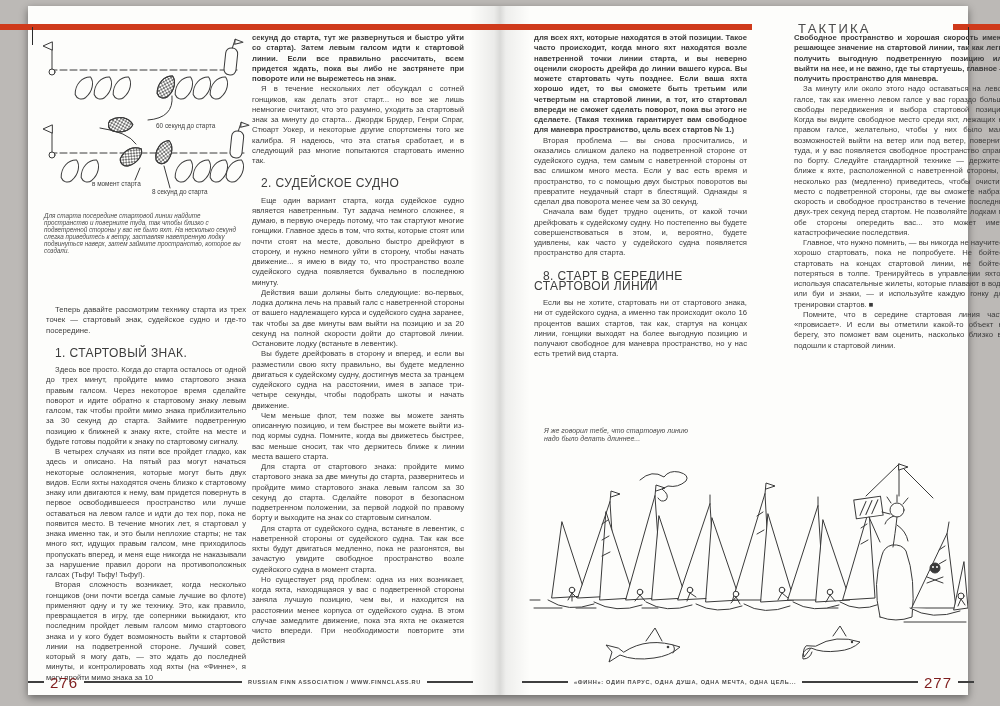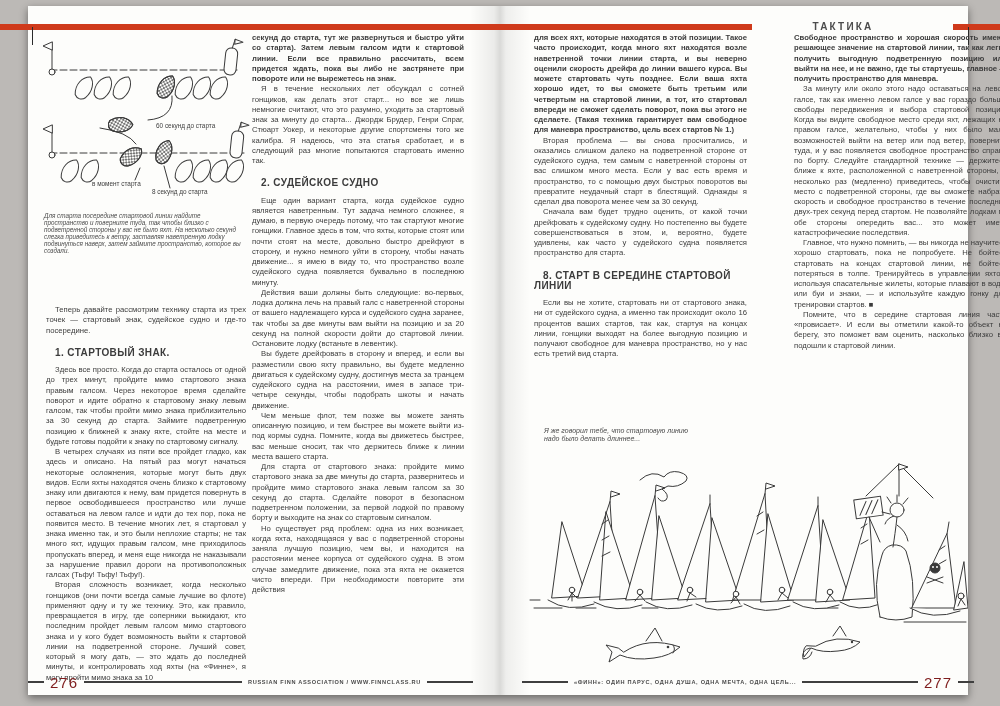--- a/index.html
+++ b/index.html
@@ -10,26 +10,26 @@
     color:#3c3c3c;
   }
   .spread{position:absolute;left:28px;top:6px;width:940px;height:689px;
     background:#fdfdfb;box-shadow:0 3px 8px rgba(0,0,0,.45);}
   .gutter{position:absolute;left:442px;top:0;width:60px;height:100%;
     background:linear-gradient(90deg,rgba(0,0,0,0) 0%,rgba(0,0,0,.07) 40%,rgba(0,0,0,.14) 50%,rgba(0,0,0,.06) 60%,rgba(0,0,0,0) 100%);}
   .redbar{position:absolute;height:6px;background:#cf3a1b;top:24px;}
   .redbar.left{left:0;width:752px;}
   .redbar.right{left:953px;width:47px;}
   .tick{position:absolute;top:27px;width:1px;height:18px;background:#2a2a2a;}
-  .header-title{position:absolute;top:21px;left:798px;width:90px;text-align:center;
-    font-size:10px;letter-spacing:2.2px;color:#4c4c4c;font-weight:bold;}
+  .header-title{position:absolute;top:21px;left:798px;width:90px;text-align:left;
+    font-size:13px;letter-spacing:2.2px;color:#4c4c4c;font-weight:normal;}
   .col{position:absolute;font-size:7.7px;line-height:10.25px;text-align:justify;overflow:hidden;}
   .col p{margin:0;text-indent:9px;}
   .col p.cont{text-indent:0;font-weight:bold;}
-  .h{font-weight:bold;font-size:10px;letter-spacing:.4px;margin:12px 0 7px;text-indent:9px;text-align:left;}
+  .h{font-weight:normal;font-size:12px;letter-spacing:.4px;margin:12px 0 7px;text-indent:9px;text-align:left;}
   .caption{position:absolute;font-style:italic;font-size:6.3px;line-height:6.9px;color:#4a4a4a;text-align:left;}
   .caption2{position:absolute;font-style:italic;font-size:7px;line-height:8.4px;color:#4a4a4a;}
   .footline{position:absolute;top:675px;height:14px;display:flex;align-items:center;gap:6px;}
   .rule{height:2px;background:#3f3f3f;}
   .pagenum{font-size:15px;letter-spacing:1px;color:#7f1d1d;}
   .foottext{font-size:5.6px;letter-spacing:.7px;font-weight:bold;color:#4a4a4a;white-space:nowrap;}
   svg{display:block;}
   .ink{stroke:#3a3a3a;stroke-width:1;fill:none;stroke-linecap:round;stroke-linejoin:round;}
   .ink-f{stroke:#3a3a3a;stroke-width:1;fill:#fdfdfb;stroke-linecap:round;stroke-linejoin:round;}
   .dlabel{font-size:6.4px;fill:#3e3e3e;font-family:"Liberation Sans",sans-serif;}
@@ -127,20 +127,21 @@
 
 <div class="col" style="left:252px;top:33px;width:212px;height:655px;">
   <p class="cont">секунд до старта, тут же развернуться и быстро уйти со старта). Затем левым галсом идти к стартовой линии. Если все правильно рассчитать, всем придется ждать, пока вы либо не застрянете при повороте или не вырежетесь на знак.</p>
   <p>Я в течение нескольких лет обсуждал с сотней гонщиков, как делать этот старт... но все же лишь немногие считают, что это разумно, уходить за стартовый знак за минуту до старта... Джордж Брудер, Генри Спраг, Стюарт Уокер, и некоторые другие спортсмены того же калибра. Я надеюсь, что эта статья сработает, и в следующий раз многие попытаются стартовать именно так.</p>
   <div class="h">2. СУДЕЙСКОЕ СУДНО</div>
   <p>Еще один вариант старта, когда судейское судно является наветренным. Тут задача немного сложнее, я думаю, в первую очередь потому, что так стартуют многие гонщики. Главное здесь в том, что яхты, которые стоят или почти стоят на месте, довольно быстро дрейфуют в сторону, и нужно немного уйти в сторону, чтобы начать движение... я имею в виду то, что пространство возле судейского судна появляется буквально в последнюю минуту.</p>
   <p>Действия ваши должны быть следующие: во-первых, лодка должна лечь на правый галс с наветренной стороны от вашего надлежащего курса и судейского судна заранее, так чтобы за две минуты вам выйти на позицию и за 20 секунд на полной скорости дойти до стартовой линии. Остановите лодку (встаньте в левентик).</p>
   <p>Вы будете дрейфовать в сторону и вперед, и если вы разместили свою яхту правильно, вы будете медленно двигаться к судейскому судну, достигнув места за транцем судейского судна на расстоянии, имея в запасе три-четыре секунды, чтобы подобрать шкоты и начать движение.</p>
   <p>Чем меньше флот, тем позже вы можете занять описанную позицию, и тем быстрее вы можете выйти из-под кормы судна. Помните, когда вы движетесь быстрее, вас меньше сносит, так что держитесь ближе к линии места вашего старта.</p>
   <p>Для старта от стартового знака: пройдите мимо стартового знака за две минуты до старта, развернитесь и пройдите мимо стартового знака левым галсом за 30 секунд до старта. Сделайте поворот в безопасном подветренном положении, за первой лодкой по правому борту и выходите на знак со стартовым сигналом.</p>
+  <p>Для старта от судейского судна, встаньте в левентик, с наветренной стороны от судейского судна. Так как все яхты будут двигаться медленно, пока не разгонятся, вы зачастую увидите свободное пространство возле судейского судна в момент старта.</p>
   <p>Но существует ряд проблем: одна из них возникает, когда яхта, находящаяся у вас с подветренной стороны заняла лучшую позицию, чем вы, и находится на расстоянии менее корпуса от судейского судна. В этом случае замедлите движение, пока эта яхта не окажется чисто впереди. При необходимости повторите эти действия</p>
 </div>
 
 <div class="footline" style="left:28px;width:445px;">
   <div class="rule" style="width:16px;"></div>
   <span class="pagenum">276</span>
   <div class="rule" style="flex:1;"></div>
   <span class="foottext">RUSSIAN FINN ASSOCIATION / WWW.FINNCLASS.RU</span>
   <div class="rule" style="width:46px;"></div>
 </div>

